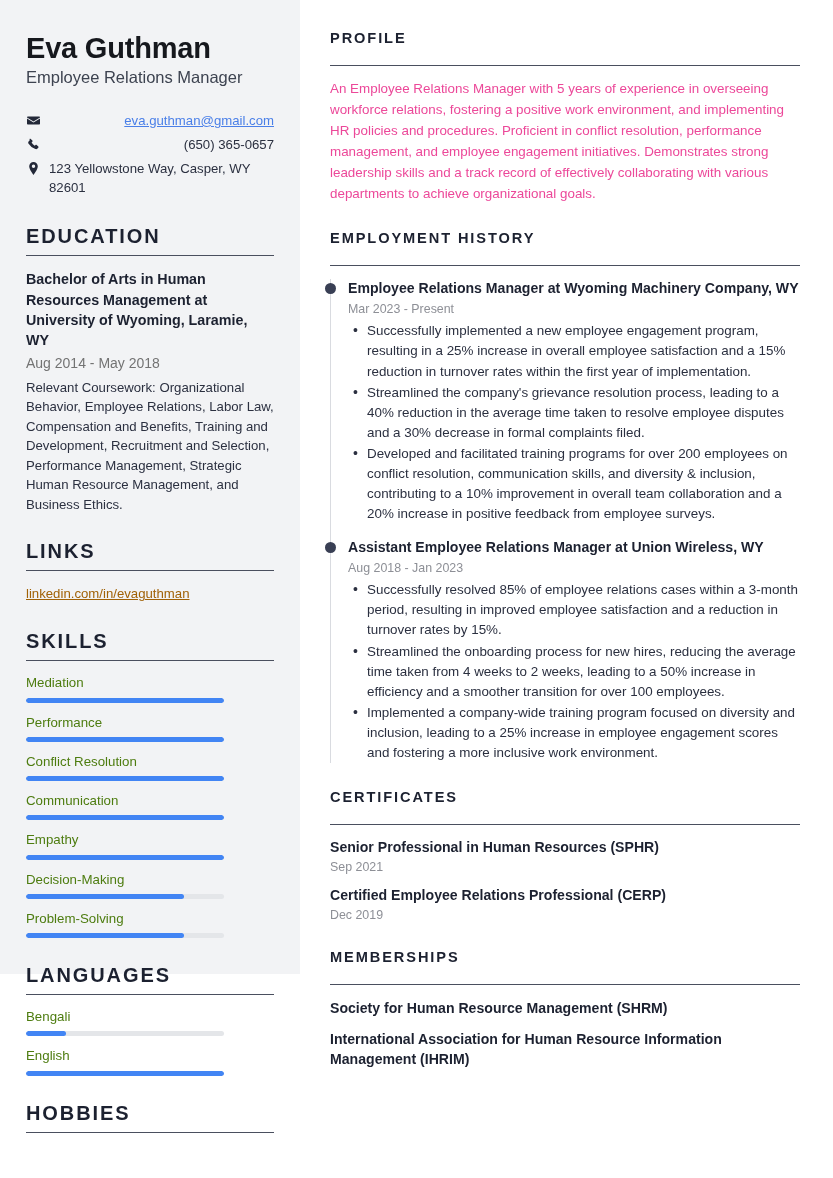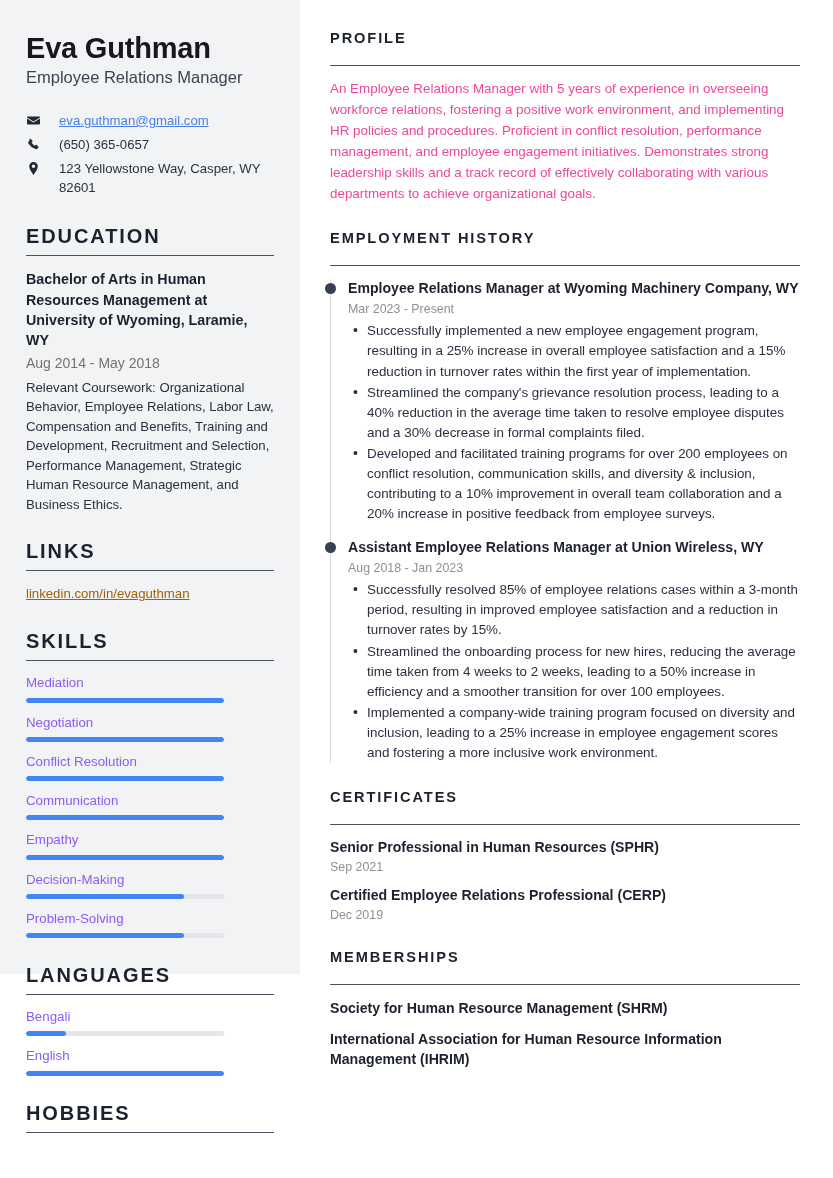--- a/index.html
+++ b/index.html
@@ -39,25 +39,26 @@
     color: #3d4350;
     font-weight: normal;
     line-height: 1.3;
     margin-bottom: 22px;
   }
 
   .contact-list { margin-bottom: 28px; }
   .contact-row {
     display: flex;
     align-items: flex-start;
-    gap: 19px;
+    gap: 9px;
     margin-bottom: 5px;
     font-size: 13.2px;
     color: #2b3040;
     line-height: 1.45;
+    justify-content: space-between;
   }
   .contact-icon {
     width: 14px;
     min-width: 14px;
     display: flex;
     justify-content: center;
     padding-top: 3px;
   }
   .contact-icon svg { display: block; fill: #232838; }
   .contact-row a {
@@ -96,21 +97,21 @@
     color: #2b3040;
     line-height: 1.48;
   }
 
   .link-line { font-size: 13.2px; line-height: 1.5; }
   .link-line a { color: #a16207; text-decoration: underline; }
 
   .bar-item { margin-bottom: 11px; }
   .bar-label {
     font-size: 13.3px;
-    color: #8b5cf6;
+    color: #4d7c0f;
     margin-bottom: 6px;
     line-height: 1.3;
   }
   .bar-track {
     height: 5px;
     width: 198px;
     background: #e4e6e9;
     border-radius: 3px;
     overflow: hidden;
   }
@@ -270,21 +271,21 @@
     <section class="section">
       <div class="sec-head">SKILLS</div>
 
       <div class="bar-item">
         <div class="bar-label">Mediation</div>
         <div class="bar-track">
             <div class="bar-fill" style="width: 100%;"></div>
           </div>
       </div>
       <div class="bar-item">
-        <div class="bar-label">Negotiation</div>
+        <div class="bar-label">Performance</div>
         <div class="bar-track">
             <div class="bar-fill" style="width: 100%;"></div>
           </div>
       </div>
       <div class="bar-item">
         <div class="bar-label">Conflict Resolution</div>
         <div class="bar-track">
             <div class="bar-fill" style="width: 100%;"></div>
           </div>
       </div>

